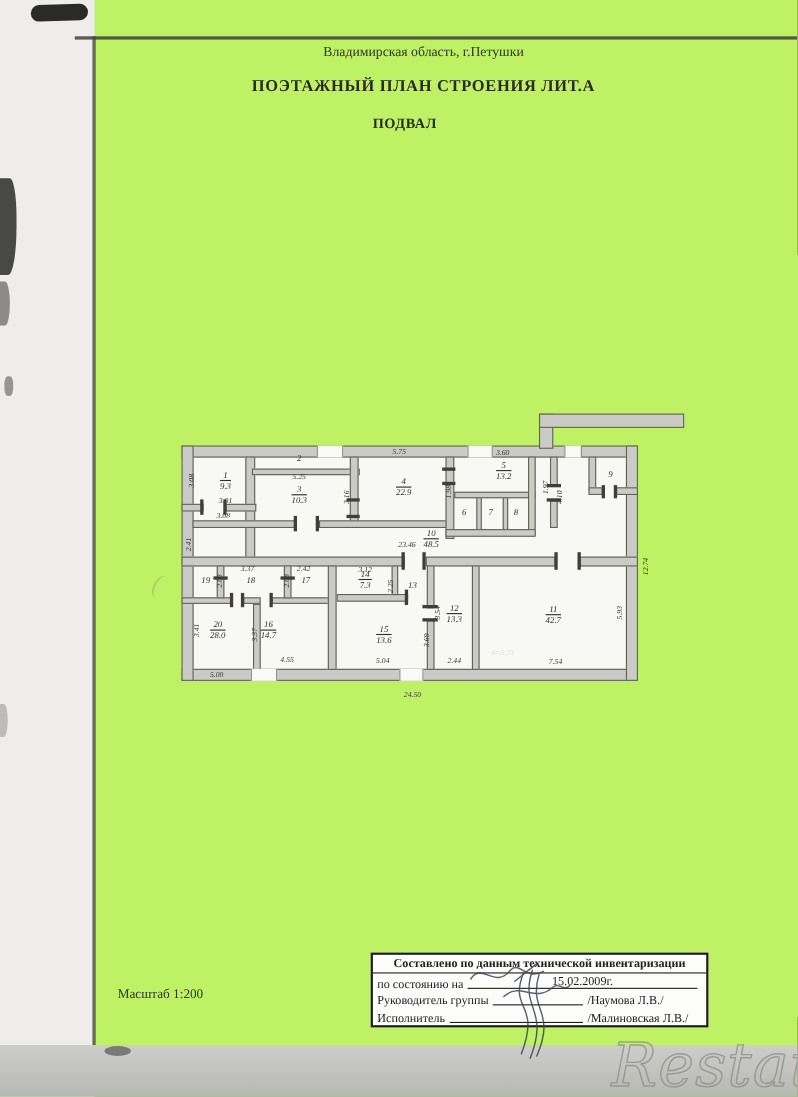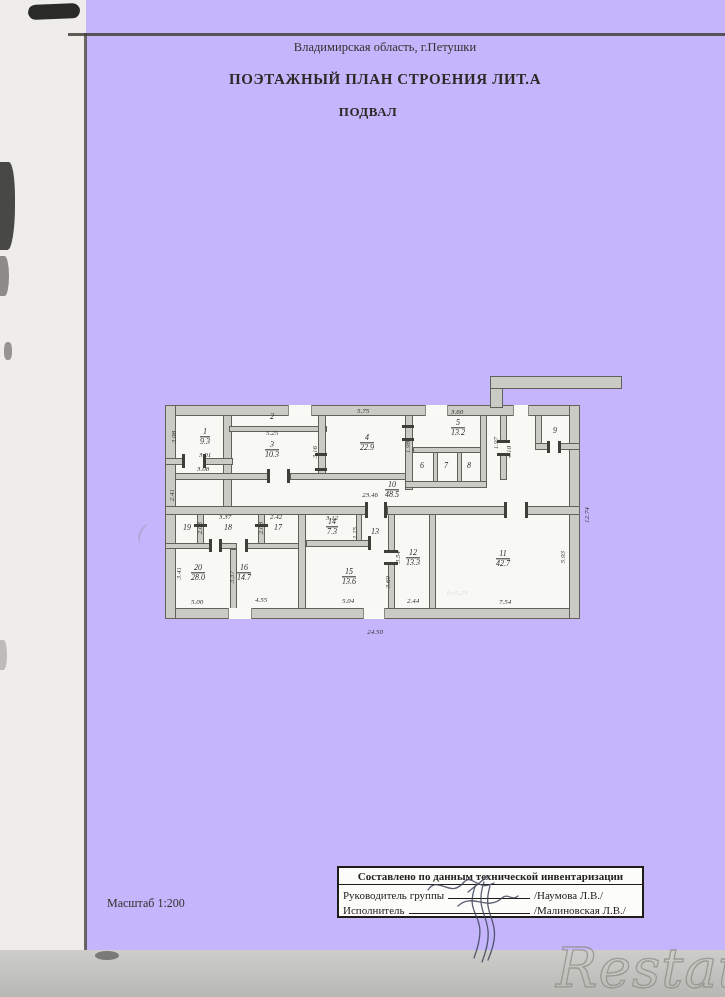--- a/index.html
+++ b/index.html
@@ -1,16 +1,16 @@
 <!DOCTYPE html>
 <html><head>
 <meta charset="utf-8">
 <style>
   html,body{margin:0;padding:0;background:#888;}
-  .page{position:relative;width:725px;height:997px;background:#c4b5fd;overflow:hidden;
+  .page{position:relative;width:725px;height:997px;background:#bef264;overflow:hidden;
         font-family:"Liberation Serif",serif;color:#222;}
   
   .left-margin{position:absolute;left:0;top:0;width:86px;height:997px;background:#eeede9;}
   .smudge{position:absolute;background:#2a2a27;}
   .edge-v{position:absolute;left:84px;top:33px;width:3px;height:922px;background:#47463f;opacity:.8;}
   .edge-h{position:absolute;left:68px;top:33px;width:657px;height:3px;background:#43413b;opacity:.85;}
   .bottom-band{position:absolute;left:0;top:950px;width:725px;height:47px;
         background:linear-gradient(to bottom,#cdcdc9,#b7b7b3);}
   .watermark{position:absolute;left:556px;top:936px;font-family:"DejaVu Serif",serif;
         font-style:italic;font-size:55px;letter-spacing:1px;color:transparent;
@@ -234,38 +234,44 @@
         <div class="dim" style="left: 62px; top: 144px;">3.37</div>
         <div class="dim" style="left: 113px; top: 144px;">2.42</div>
         <div class="dim v" style="left: 37px; top: 155px;">2.03</div>
         <div class="dim v" style="left: 98px; top: 155px;">2.08</div>
         <div class="dim" style="left: 169px; top: 145px;">3.12</div>
         <div class="dim v" style="left: 192px; top: 160px;">2.25</div>
         <div class="dim v" style="left: 235px; top: 184px;">3.54</div>
         <div class="dim v" style="left: 16px; top: 200px;">3.41</div>
         <div class="dim v" style="left: 69px; top: 204px;">3.37</div>
         <div class="dim v" style="left: 225px; top: 209px;">3.69</div>
-        <div class="dim" style="left: 34px; top: 229px;">5.00</div>
+        <div class="dim" style="left: 34px; top: 240px;">5.00</div>
         <div class="dim" style="left: 98px; top: 227px;">4.55</div>
         <div class="dim" style="left: 185px; top: 228px;">5.04</div>
         <div class="dim" style="left: 250px; top: 228px;">2.44</div>
         <div class="dim" style="left: 342px; top: 229px;">7.54</div>
         <div class="dim v" style="left: 400px; top: 184px;">5.93</div>
         <div class="dim v" style="left: 424px; top: 142px;">12.74</div>
         <div class="dim" style="left: 212px; top: 259px;">24.50</div>
         <div class="dim f" style="left: 294px; top: 220px;">6=5,23</div>
       </div>
   </div>
 
   <div class="scale">Масштаб  1:200</div>
 
   <div class="stamp">
     <div class="st-title">Составлено по данным технической инвентаризации</div>
     <div>
         <div class="st-row">
+          <span class="st-label">по состоянию на</span>
+          <span class="st-line">
+            <span class="st-val-on-line">15.02.2009г.</span>
+          </span>
+        </div>
+        <div class="st-row">
           <span class="st-label">Руководитель группы</span>
           <span class="st-line"></span>
           <span class="st-val">/Наумова Л.В./</span>
         </div>
         <div class="st-row">
           <span class="st-label">Исполнитель</span>
           <span class="st-line"></span>
           <span class="st-val">/Малиновская Л.В./</span>
         </div>
       </div>

